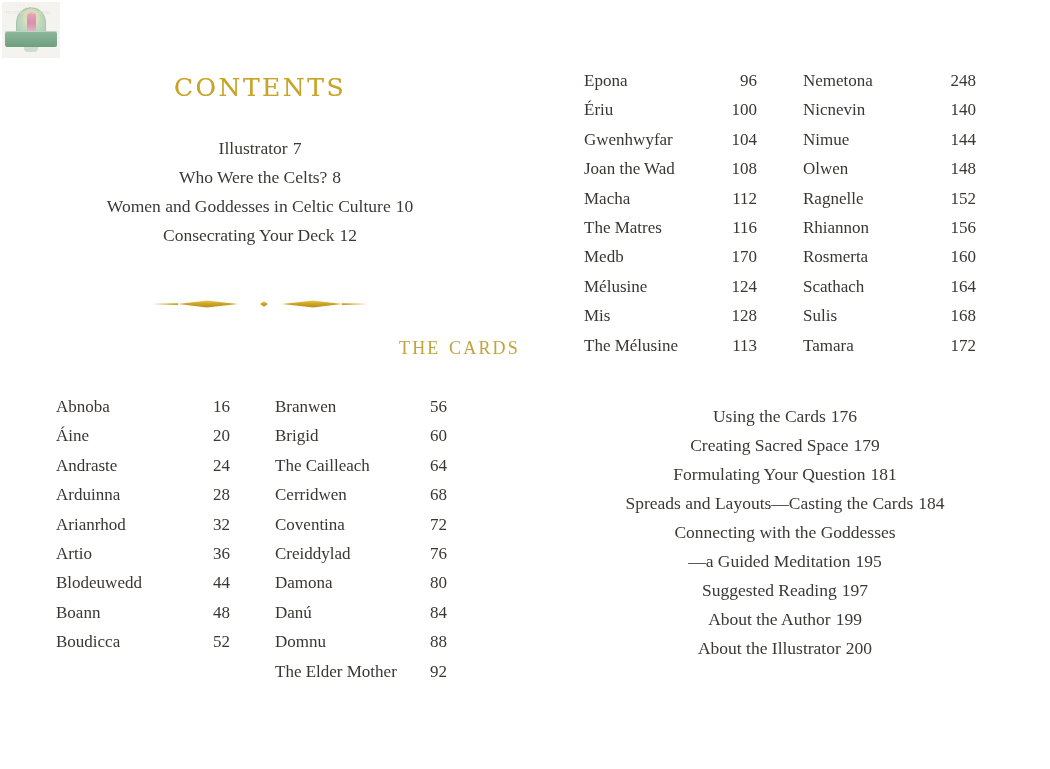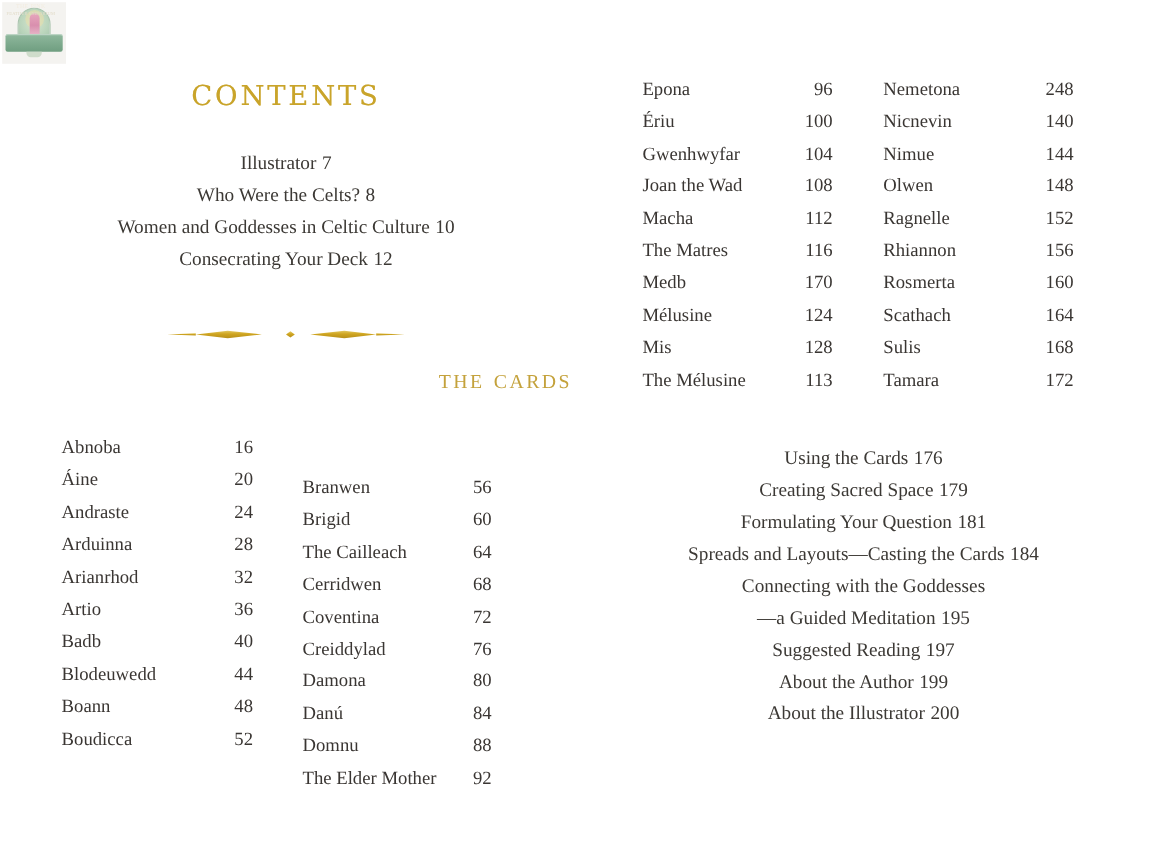--- a/index.html
+++ b/index.html
@@ -186,21 +186,21 @@
     position: absolute;
     left: 56px;
     top: 392px;
     width: 400px;
   }
   .idx-col {
     position: absolute;
     top: 0;
   }
   .idx-col.c1 { left: 0px;   width: 174px; }
-  .idx-col.c2 { left: 219px; width: 172px; margin-top: 36px; }
+  .idx-col.c2 { left: 219px; width: 172px; }
   .idx-row {
     display: flex;
     justify-content: space-between;
     align-items: baseline;
     font-size: 17px;
     line-height: 29.4px;
     white-space: nowrap;
   }
   .idx-row .nm { text-align: left; }
   .idx-row .pg { text-align: right; }
@@ -297,24 +297,20 @@
           </div>
           <div class="idx-row">
             <span class="nm">Arianrhod</span>
             <span class="pg">32</span>
           </div>
           <div class="idx-row">
             <span class="nm">Artio</span>
             <span class="pg">36</span>
           </div>
           <div class="idx-row">
-            <span class="nm">Badb</span>
-            <span class="pg">40</span>
-          </div>
-          <div class="idx-row">
             <span class="nm">Blodeuwedd</span>
             <span class="pg">44</span>
           </div>
           <div class="idx-row">
             <span class="nm">Boann</span>
             <span class="pg">48</span>
           </div>
           <div class="idx-row">
             <span class="nm">Boudicca</span>
             <span class="pg">52</span>

